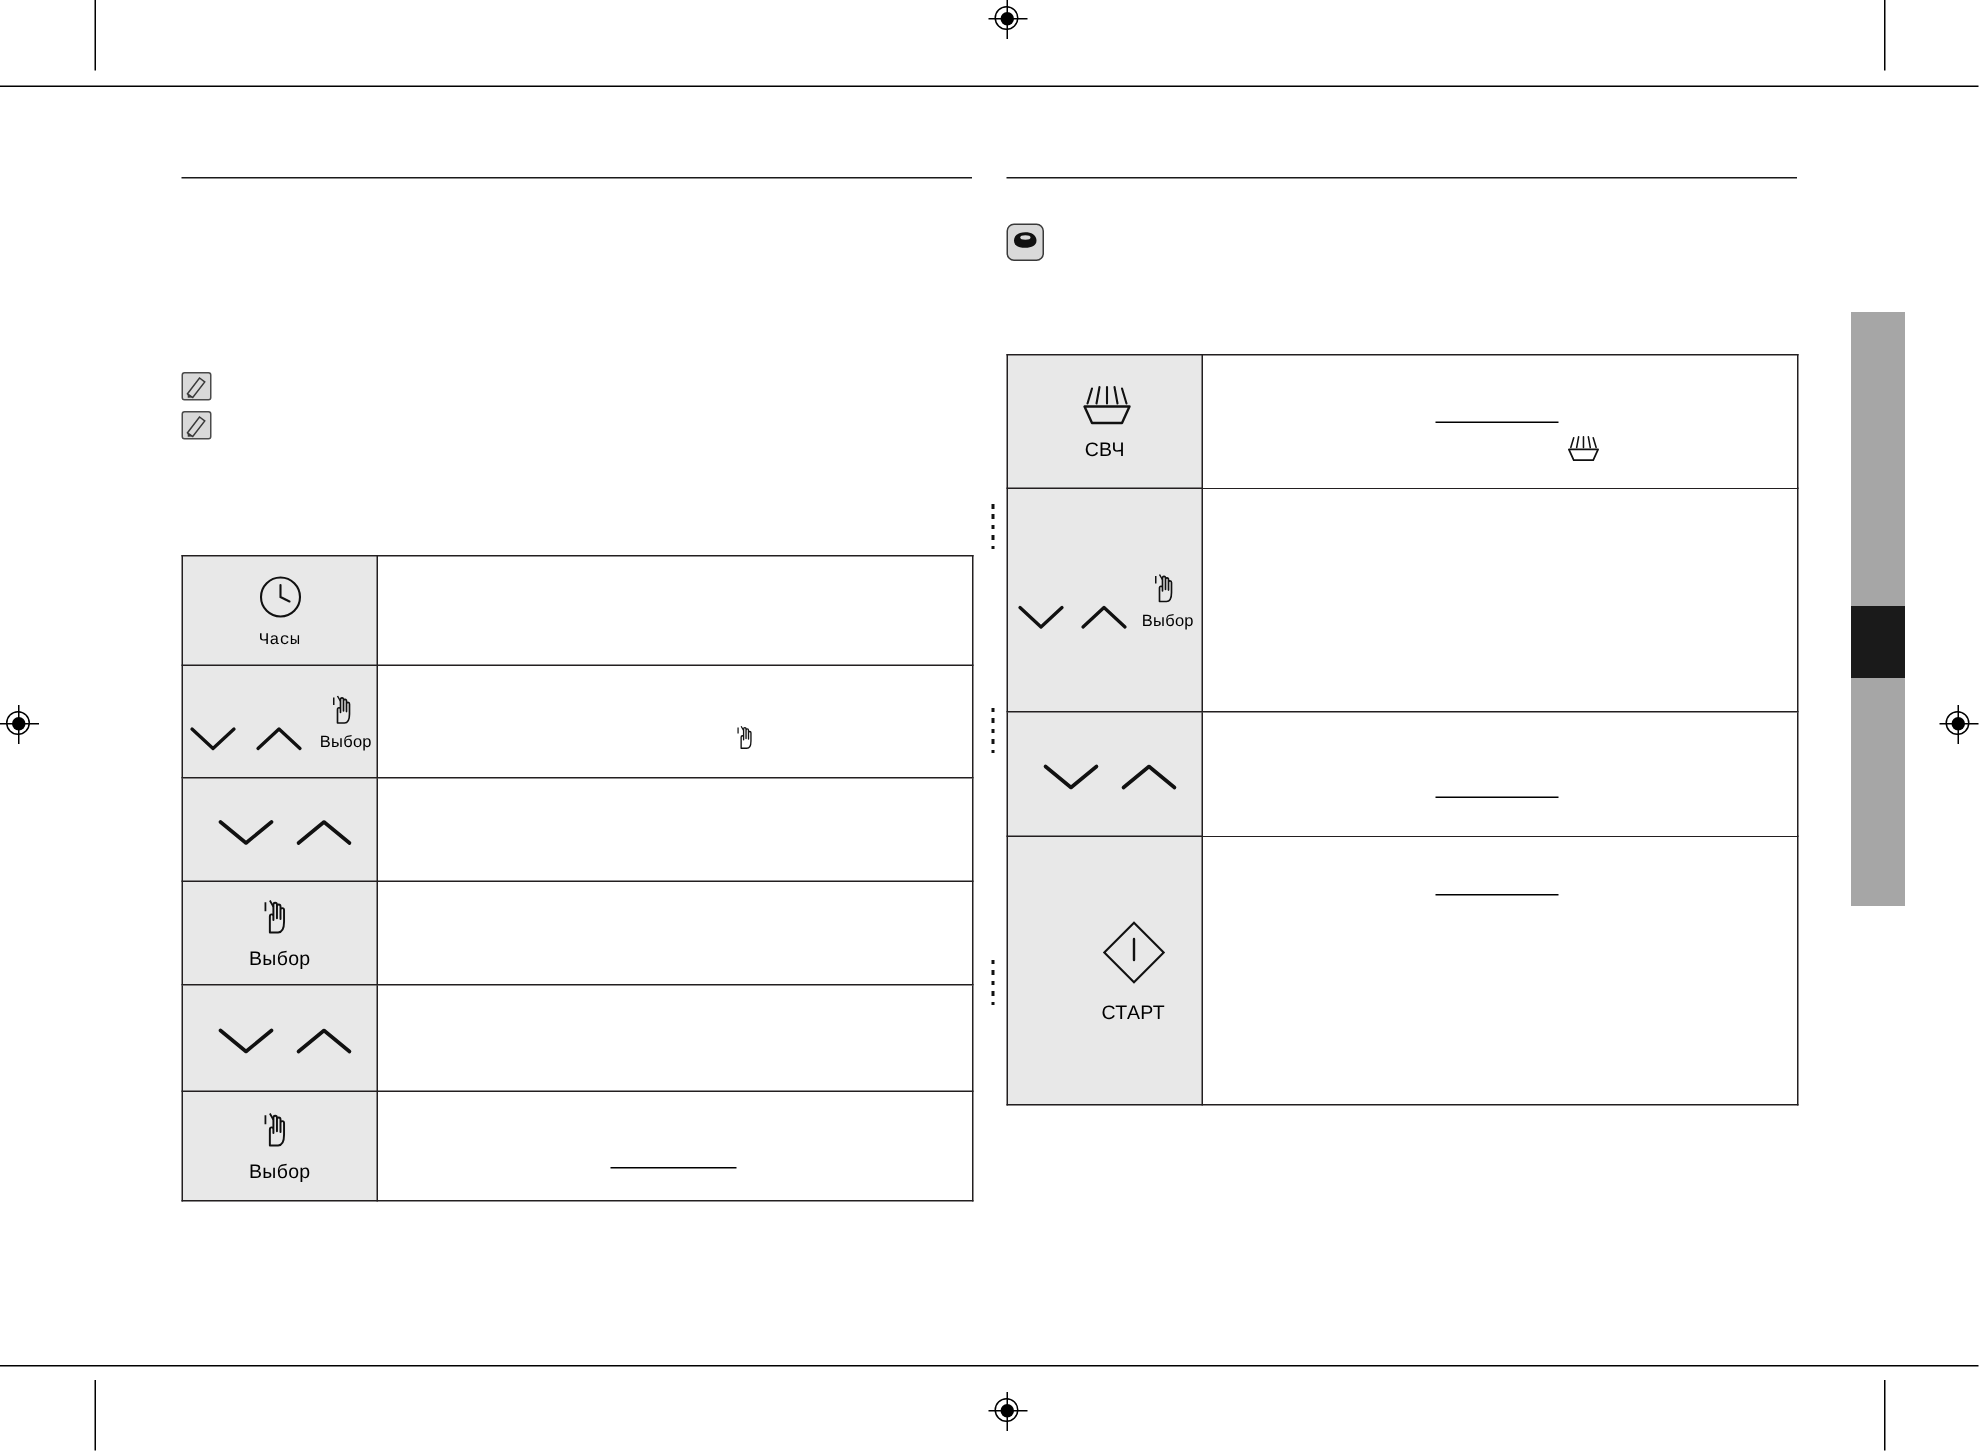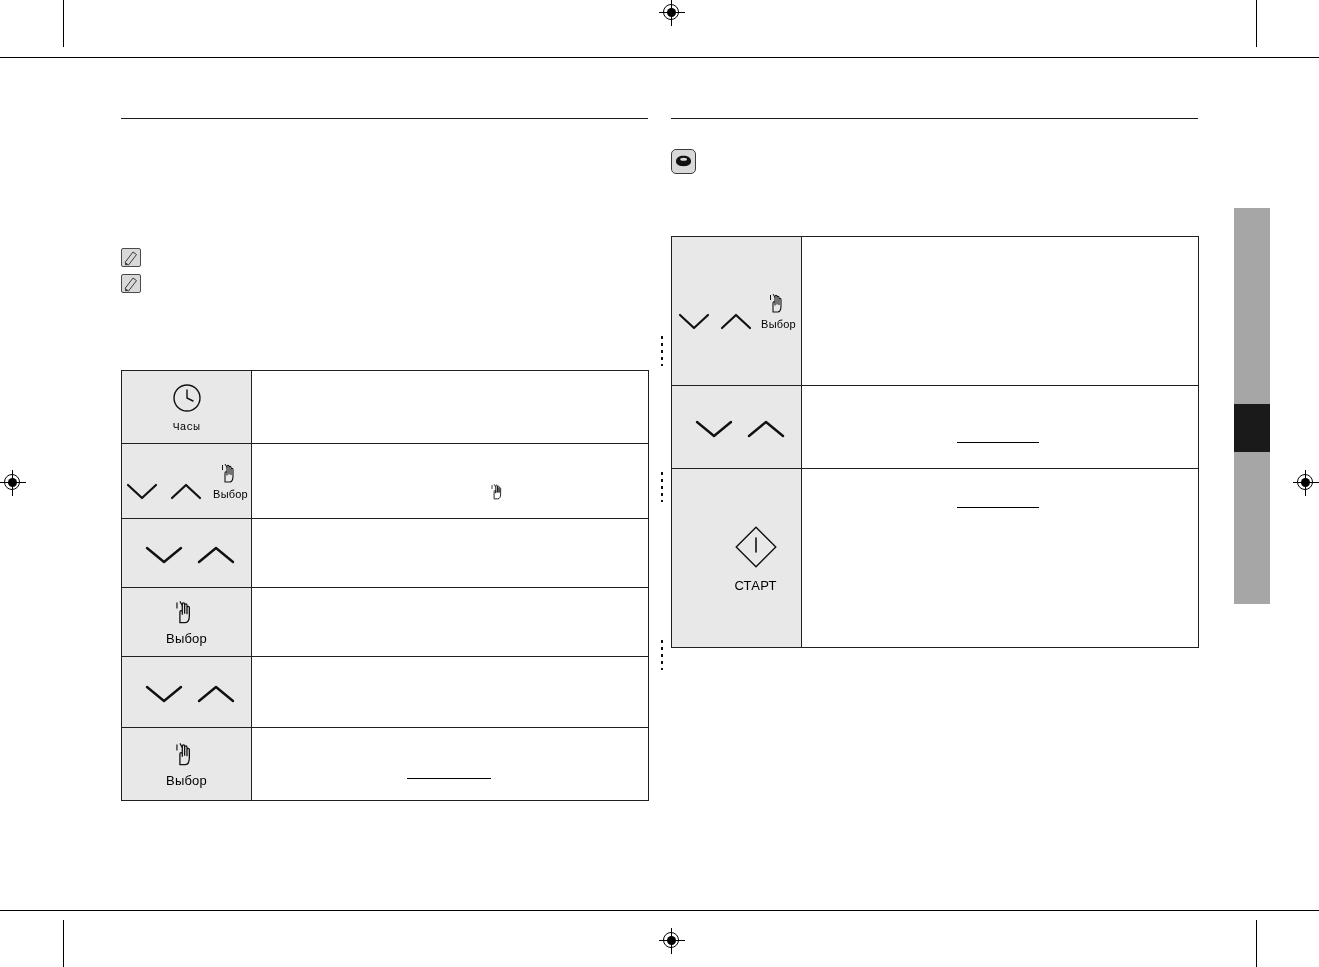--- a/index.html
+++ b/index.html
@@ -381,20 +381,42 @@
   </tbody>
 </table>
 
 <table class="ui-table" style="left:671px;top:236px;width:527px;">
   <colgroup>
       <col style="width:130px">
       <col style="width:397px">
     </colgroup>
   <tbody>
 
+    <tr>
+      <td class="keycell" style="height:88px;">
+        <div class="key-inner">
+          <span>
+            <svg width="40" height="30" viewBox="0 0 40 30" aria-hidden="true">
+              <path d="M11 4 L8 14 M16 3 L14 14 M21 3 L21 14 M26 3 L28 14 M31 4 L34 14" fill="none" stroke="#111" stroke-width="1.4" stroke-linecap="round"></path>
+              <path d="M6 16 L36 16 L31 27 L11 27 Z" fill="none" stroke="#111" stroke-width="1.6" stroke-linejoin="round"></path>
+            </svg>
+          </span>
+          <span class="key-label big">СВЧ</span>
+        </div>
+      </td>
+      <td class="desccell" style="height:88px;position:relative;">
+        <div class="ul-mark" style="left:155px;top:44px;width:82px;"></div>
+        <span class="inline-glyph" style="left:240px;top:52px;">
+          <svg width="26" height="20" viewBox="0 0 40 30" aria-hidden="true">
+            <path d="M11 4 L8 14 M16 3 L14 14 M21 3 L21 14 M26 3 L28 14 M31 4 L34 14" fill="none" stroke="#111" stroke-width="1.6" stroke-linecap="round"></path>
+            <path d="M6 16 L36 16 L31 27 L11 27 Z" fill="none" stroke="#111" stroke-width="1.8" stroke-linejoin="round"></path>
+          </svg>
+        </span>
+      </td>
+    </tr>
 
     <tr>
       <td class="keycell" style="height:148px;">
         <div class="glyph-row" style="gap:8px;">
           <span class="chev">
             <svg width="34" height="17" viewBox="0 0 34 17" aria-hidden="true">
               <path d="M3 2 L17 15 L31 2" fill="none" stroke="#111" stroke-width="2.2" stroke-linecap="round" stroke-linejoin="round"></path>
             </svg>
           </span>
           <span class="chev">

